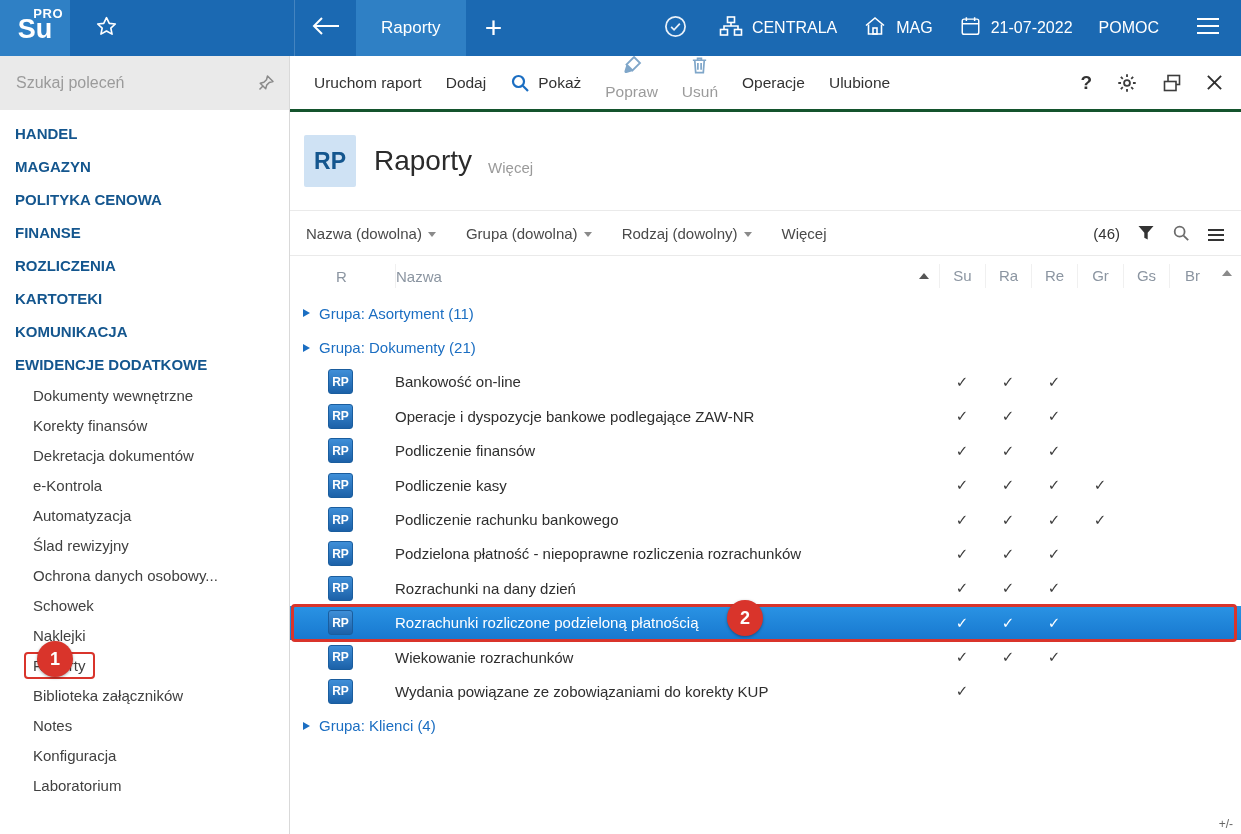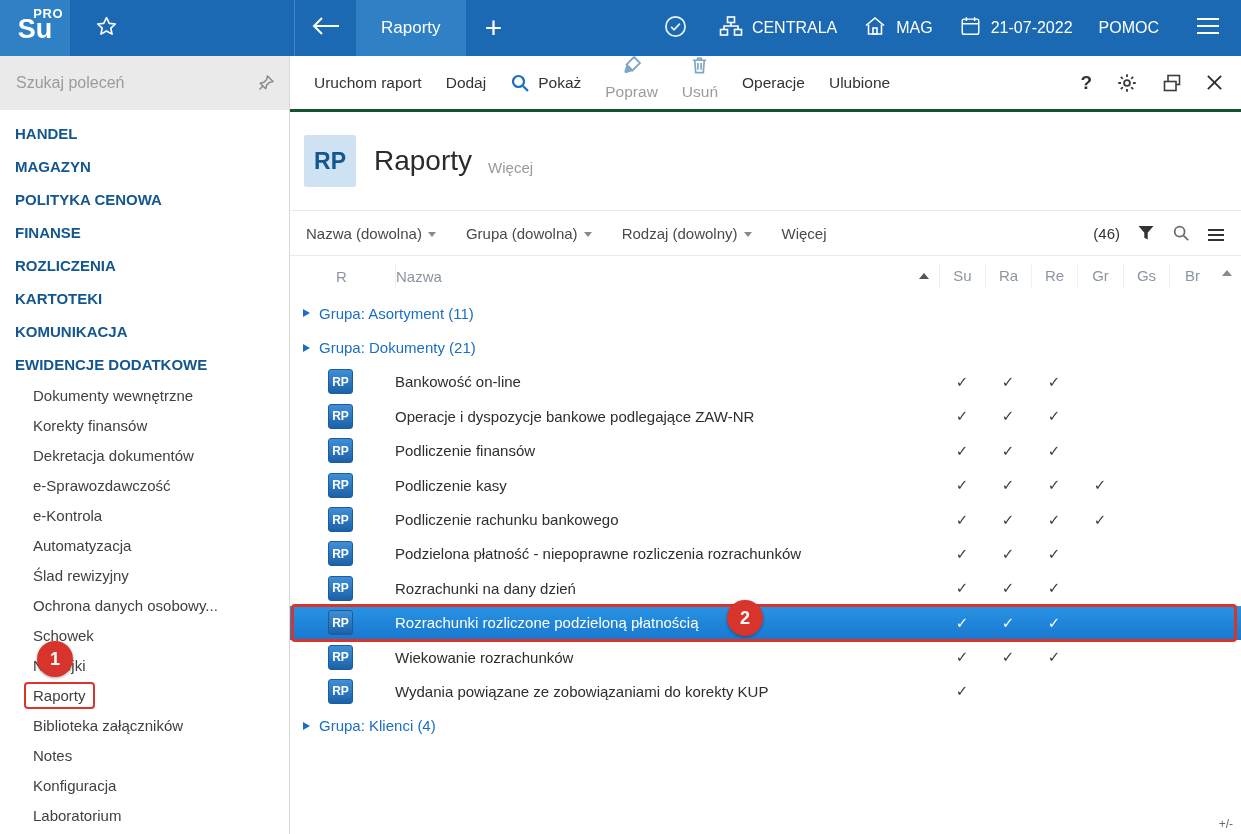--- a/index.html
+++ b/index.html
@@ -172,21 +172,20 @@
         <div class="side-section">MAGAZYN</div>
         <div class="side-section">POLITYKA CENOWA</div>
         <div class="side-section">FINANSE</div>
         <div class="side-section">ROZLICZENIA</div>
         <div class="side-section">KARTOTEKI</div>
         <div class="side-section">KOMUNIKACJA</div>
         <div class="side-section">EWIDENCJE DODATKOWE</div>
         <div class="side-sub">Dokumenty wewnętrzne</div>
         <div class="side-sub">Korekty finansów</div>
         <div class="side-sub">Dekretacja dokumentów</div>
-        <div class="side-sub">e-Sprawozdawczość</div>
         <div class="side-sub">e-Kontrola</div>
         <div class="side-sub">Automatyzacja</div>
         <div class="side-sub">Ślad rewizyjny</div>
         <div class="side-sub">Ochrona danych osobowy...</div>
         <div class="side-sub">Schowek</div>
         <div class="side-sub">Naklejki</div>
         <div class="side-sub"><span class="red-box">Raporty</span></div>
         <div class="side-sub">Biblioteka załączników</div>
         <div class="side-sub">Notes</div>
         <div class="side-sub">Konfiguracja</div>

